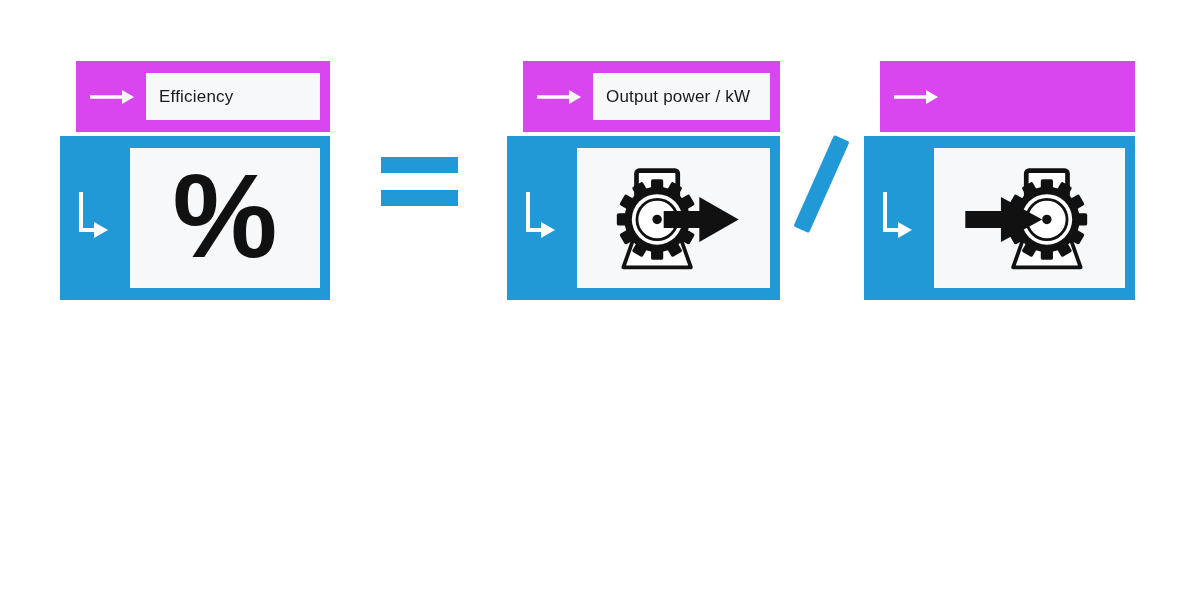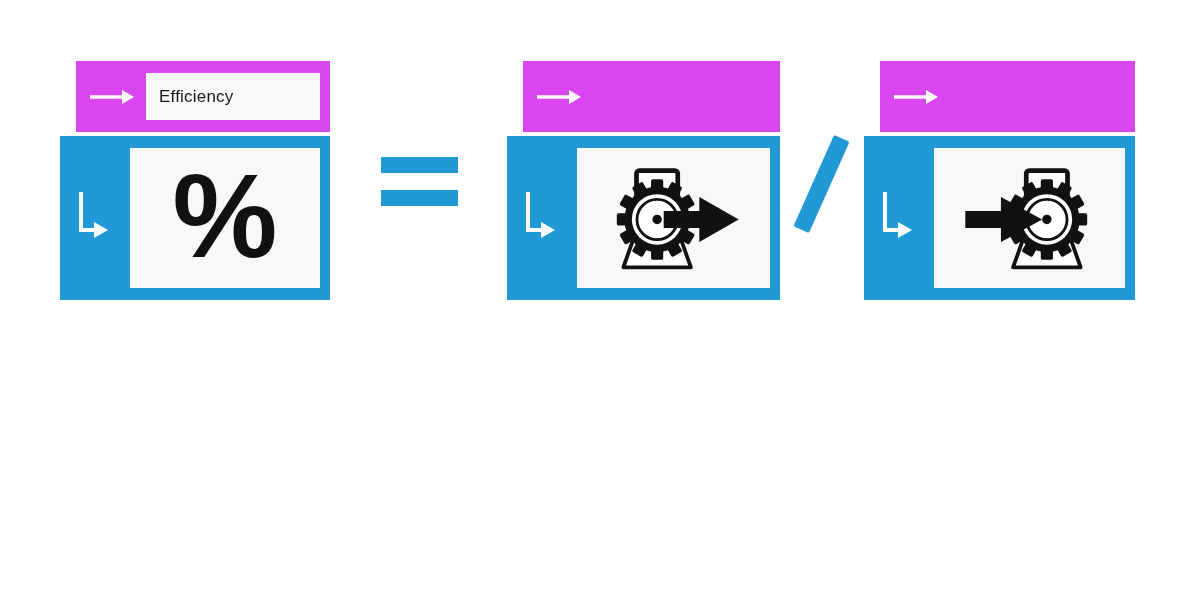--- a/index.html
+++ b/index.html
@@ -68,20 +68,21 @@
     <div class="bar b1"></div>
     <div class="bar b2"></div>
   </div>
 
   <div class="term" style="left:507px;width:273px;">
     <div class="term-header">
       <svg class="h-arrow" width="46" height="18" viewBox="0 0 46 18">
         <line x1="1" y1="9" x2="34" y2="9" stroke="#fff" stroke-width="3.5"></line>
         <polygon points="33,2 45,9 33,16" fill="#fff"></polygon>
       </svg>
+      <div class="header-inset">Output power / kW</div>
     </div>
     <div class="term-body">
       <svg class="b-arrow" width="36" height="52" viewBox="0 0 36 52">
         <path d="M6,2 L6,40 L20,40" stroke="#fff" stroke-width="4" fill="none"></path>
         <polygon points="19,32 33,40 19,48" fill="#fff"></polygon>
       </svg>
       <div class="body-inset">
         <svg width="150" height="105" viewBox="0 0 160 112">
 
           <rect x="40" y="5" width="44" height="36" rx="3" fill="#fff" stroke="#111" stroke-width="5"></rect>

